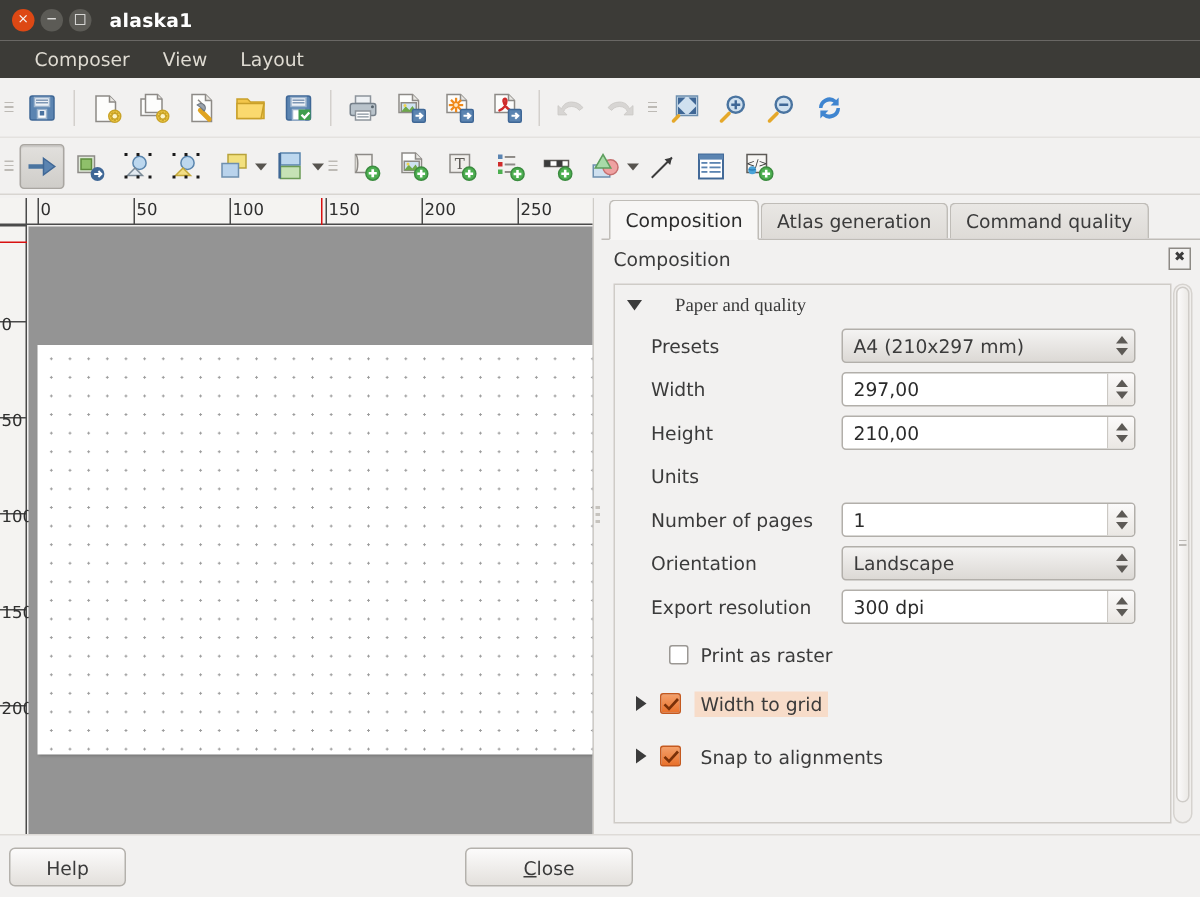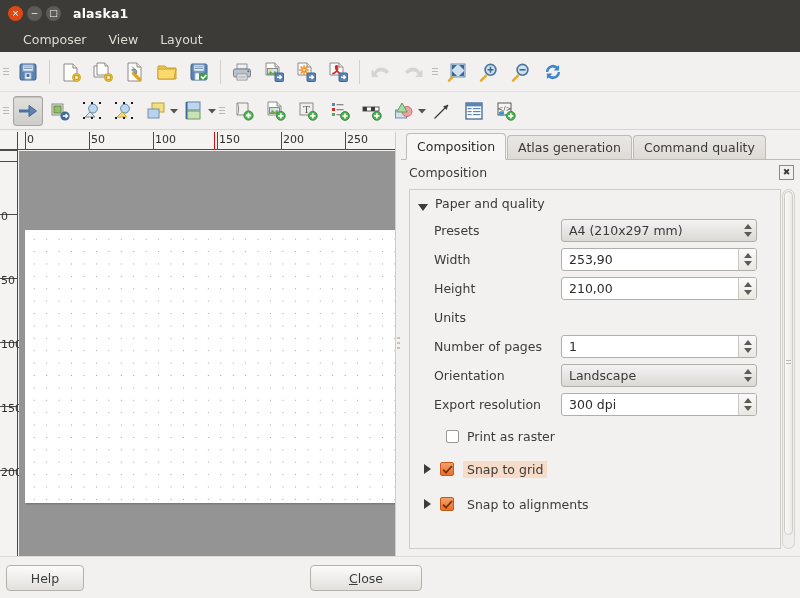--- a/index.html
+++ b/index.html
@@ -95,21 +95,21 @@
     position:relative;top:1px;color:#2b2b2b;}
   .panel-title-row{display:flex;align-items:center;justify-content:space-between;
     height:24px;padding:0 6px 0 8px;}
   .panel-title{font-size:12.5px;color:#3b3b3b;}
   .panel-close{width:13px;height:13px;border:1px solid #8d8a85;display:flex;
     align-items:center;justify-content:center;font-size:9px;line-height:1;color:#3b3b3b;
     background:#f2f1f0;}
   .panel-body{position:absolute;left:8px;top:57px;width:372px;height:360px;
     border:1px solid #cfccc7;background:#f2f1f0;box-sizing:border-box;overflow:hidden;}
 
-  .group-head{display:flex;align-items:flex-end;gap:7px;padding:6px 0 4px 8px;}
+  .group-head{display:flex;align-items:center;gap:22px;padding:6px 0 4px 8px;font-family:Liberation Serif, serif;}
   .tri-down{width:0;height:0;border-left:5px solid transparent;border-right:5px solid transparent;
     border-top:7px solid #3b3b3b;}
   .tri-right{width:0;height:0;border-top:5px solid transparent;border-bottom:5px solid transparent;
     border-left:7px solid #3b3b3b;}
   .group-title{font-size:12.5px;color:#3b3b3b;}
 
   .row{display:flex;align-items:center;height:27px;margin:2px 0 0 0;padding-left:24px;}
   .row .lbl{width:127px;font-size:12.5px;color:#3b3b3b;}
   .field{position:relative;width:196px;height:23px;box-sizing:border-box;}
   .combo{
@@ -611,21 +611,21 @@
             <div class="arrows">
               <div class="ar-up"></div>
               <div class="ar-dn"></div>
             </div>
           </div>
         </div>
 
         <div class="row">
           <div class="lbl">Width</div>
           <div class="field">
-            <div class="spin">253,90</div>
+            <div class="spin">297,00</div>
             <div class="arrows boxed">
               <div class="ar-up"></div>
               <div class="ar-dn"></div>
             </div>
           </div>
         </div>
 
         <div class="row">
           <div class="lbl">Height</div>
           <div class="field">
@@ -679,21 +679,21 @@
           <div class="ctext">Print as raster</div>
         </div>
 
         <div class="snaprow">
           <div class="tri-right"></div>
           <div class="cbox-on">
             <svg width="11" height="9" viewBox="0 0 11 9">
               <path d="M1 4.6l3 3L10 1" stroke="#7a3008" stroke-width="1.8" fill="none"></path>
             </svg>
           </div>
-          <div class="snap-label hl">Snap to grid</div>
+          <div class="snap-label hl">Width to grid</div>
         </div>
 
         <div class="snaprow">
           <div class="tri-right"></div>
           <div class="cbox-on">
             <svg width="11" height="9" viewBox="0 0 11 9">
               <path d="M1 4.6l3 3L10 1" stroke="#7a3008" stroke-width="1.8" fill="none"></path>
             </svg>
           </div>
           <div class="snap-label">Snap to alignments</div>

